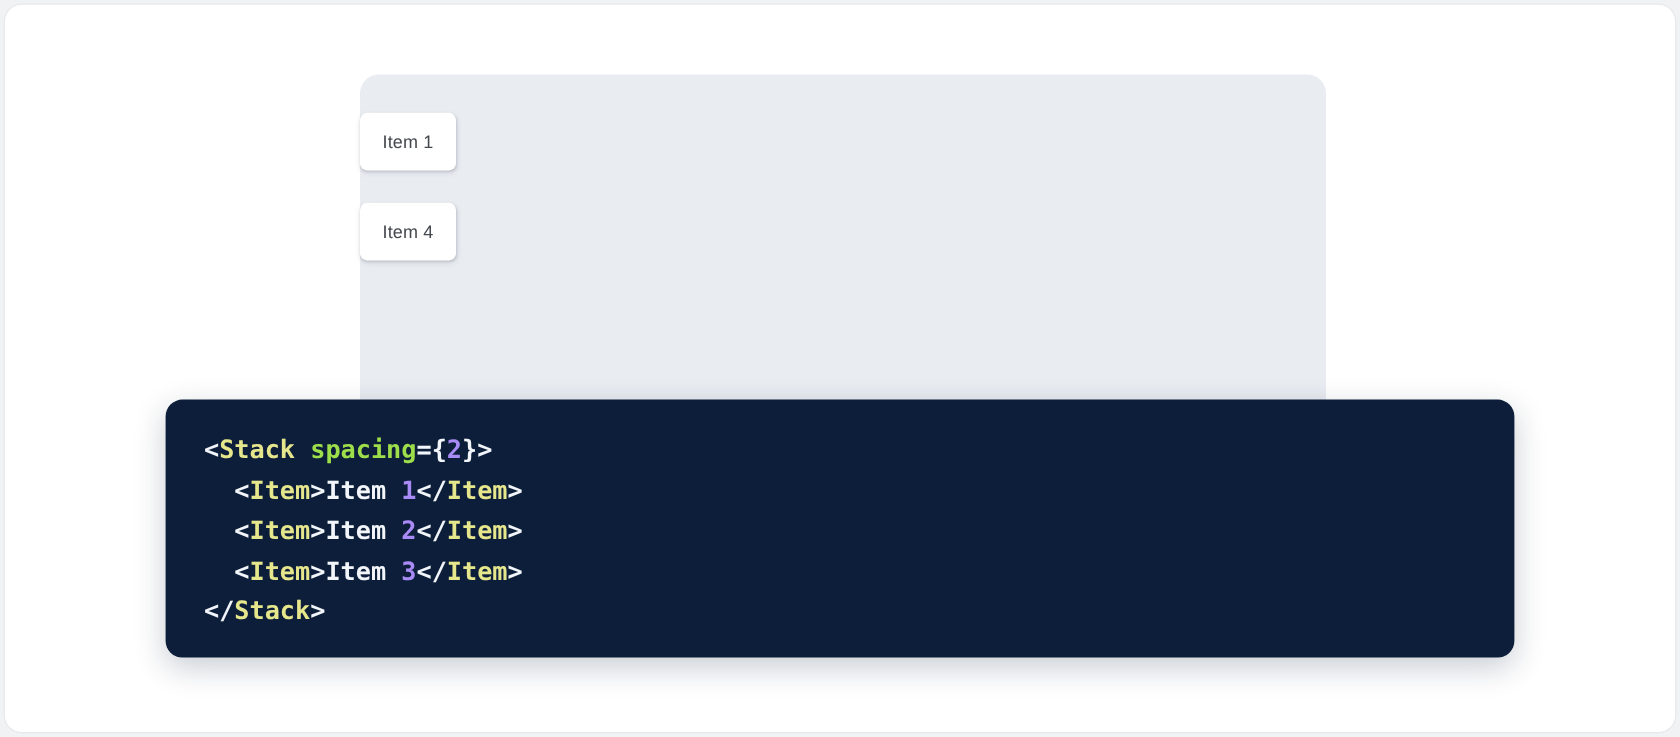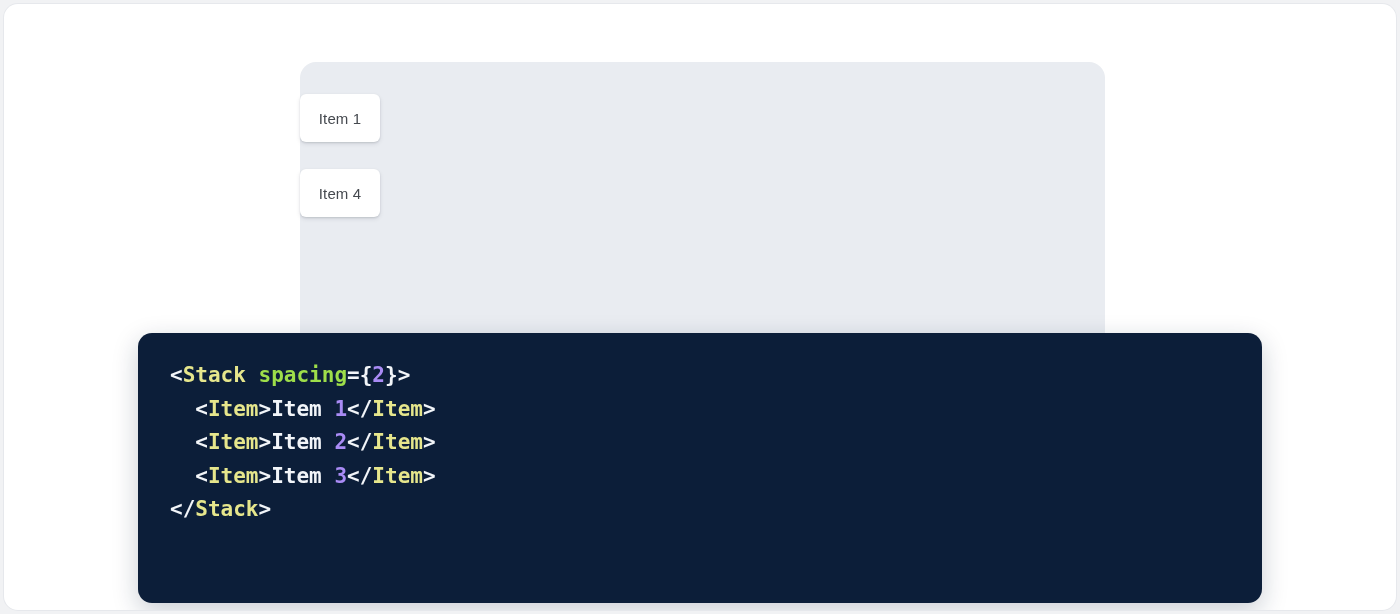--- a/index.html
+++ b/index.html
@@ -62,21 +62,21 @@
     color: #45494f;
     letter-spacing: 0.1px;
   }
 
   
   .code-panel {
     position: absolute;
     left: 134px;
     top: 329px;
     width: 1124px;
-    height: 270px;
+    height: 215px;
     background: #0c1e39;
     border-radius: 14px;
     box-shadow: 0 8px 26px rgba(12,30,57,0.22);
     padding: 26px 32px;
     box-sizing: border-box;
   }
 
   .code-block {
     margin: 0;
     font-family: "DejaVu Sans Mono", "Liberation Mono", monospace;

